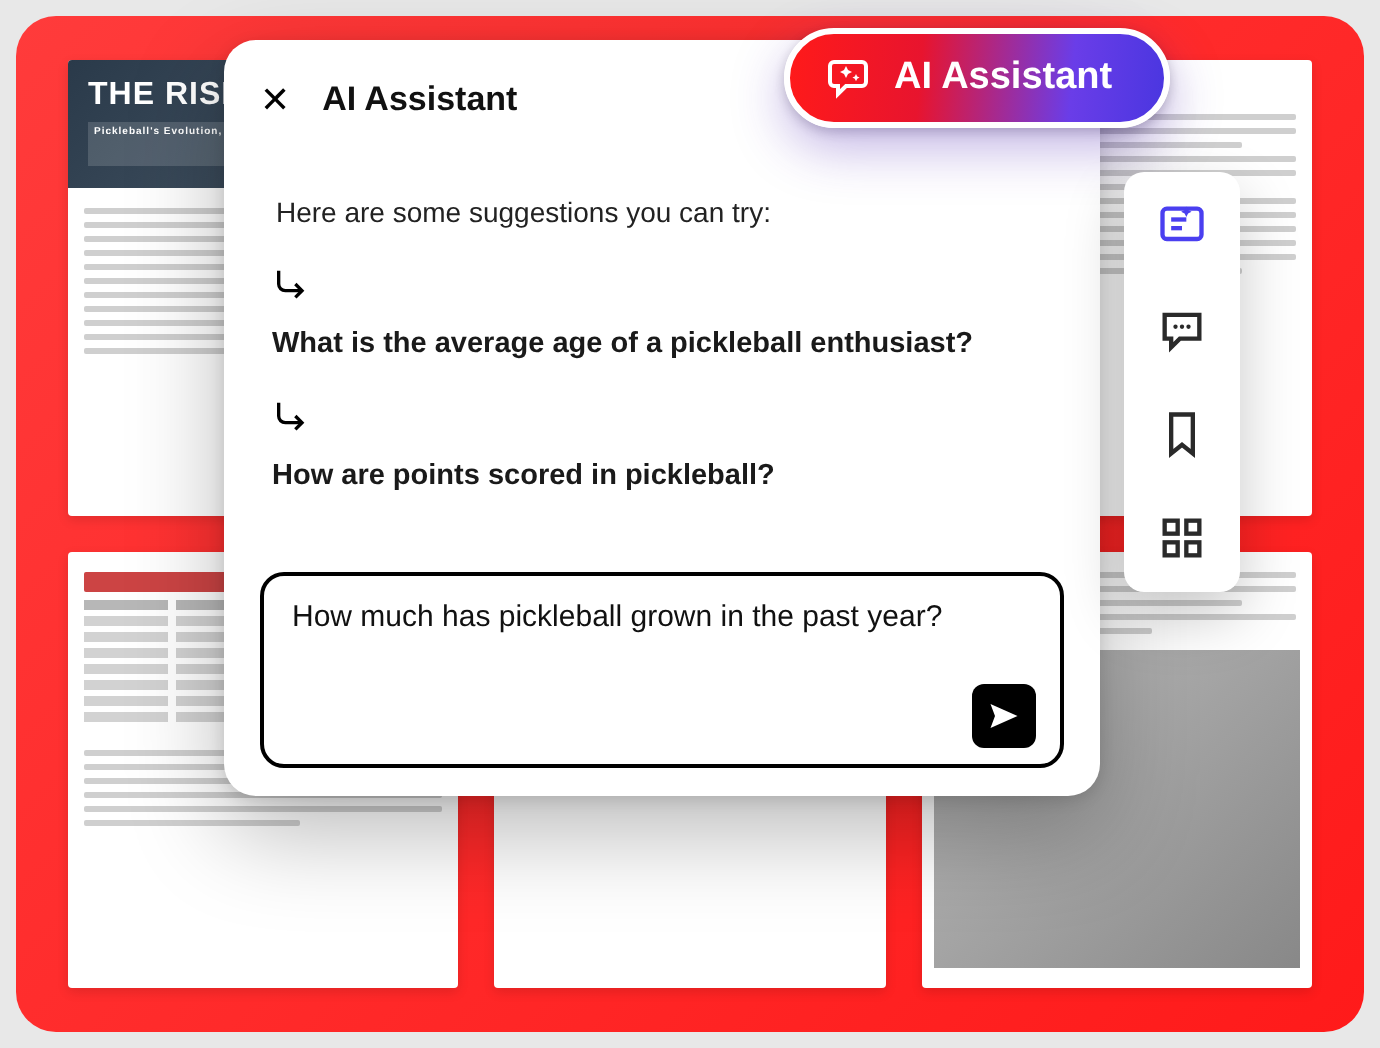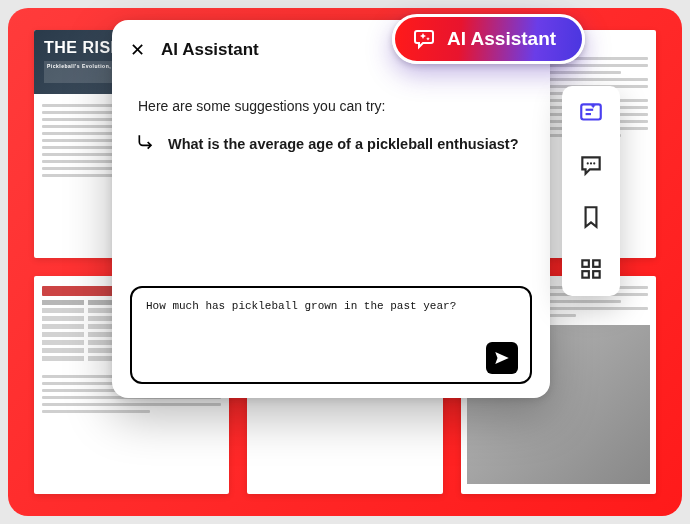--- a/index.html
+++ b/index.html
@@ -94,37 +94,38 @@
   font-size: 18px; font-weight: 400; color: #000;
   cursor: pointer; line-height: 1;
   background: none; border: none;
 }
 .panel-title { font-size: 17px; font-weight: 700; color: #111; }
 .prompt-intro {
   font-size: 14px; color: #222; margin: 20px 0 14px 8px;
 }
 .suggestions { display: flex; flex-direction: column; gap: 10px; }
 .sugg-row {
-  display: flex; align-items: flex-end; gap: 12px;
+  display: flex; align-items: flex-start; gap: 12px;
   padding: 4px 6px;
   cursor: pointer;
+  flex-direction: column;
 }
 .sugg-row svg { flex: 0 0 20px; }
 .sugg-text { font-size: 14.5px; color: #1a1a1a; font-weight: 600; }
 .input-wrap {
   margin-top: auto;
   border: 2px solid #000;
   border-radius: 12px;
   padding: 12px 12px 8px 14px;
   display: flex; flex-direction: column;
   min-height: 98px;
 }
 .input-text {
   border: none; outline: none; resize: none;
-  font-size: 11px; font-family: Liberation Mono, monospace;
+  font-size: 15px; font-family: Liberation Sans, sans-serif;
   color: #111; flex: 1;
   background: transparent;
 }
 .send-row { display: flex; justify-content: flex-end; }
 .send-btn {
   width: 32px; height: 32px;
   background: #000; color: #fff;
   border: none; border-radius: 6px;
   display: flex; align-items: center; justify-content: center;
   cursor: pointer;
@@ -340,20 +341,27 @@
     <div class="panel-title">AI Assistant</div>
   </div>
   <div class="prompt-intro">Here are some suggestions you can try:</div>
   <div class="suggestions">
     <div class="sugg-row">
       <svg width="20" height="20" viewBox="0 0 24 24">
         <path d="M4 4 v8 a4 4 0 0 0 4 4 h9" fill="none" stroke="#000" stroke-width="2"></path>
         <path d="M14 12 l4 4 l-4 4" fill="none" stroke="#000" stroke-width="2"></path>
       </svg>
       <span class="sugg-text">What is the average age of a pickleball enthusiast?</span>
+    </div>
+    <div class="sugg-row">
+      <svg width="20" height="20" viewBox="0 0 24 24">
+        <path d="M4 4 v8 a4 4 0 0 0 4 4 h9" fill="none" stroke="#000" stroke-width="2"></path>
+        <path d="M14 12 l4 4 l-4 4" fill="none" stroke="#000" stroke-width="2"></path>
+      </svg>
+      <span class="sugg-text">How are points scored in pickleball?</span>
     </div>
   </div>
   <div class="input-wrap">
     <textarea class="input-text" placeholder="Ask a question about your documents" style="">How much has pickleball grown in the past year?</textarea>
     <div class="send-row">
       <button class="send-btn">
         <svg width="18" height="18" viewBox="0 0 24 24">
           <path d="M3 20 L21 12 L3 4 L6 12 Z" fill="#fff"></path>
         </svg>
       </button>

